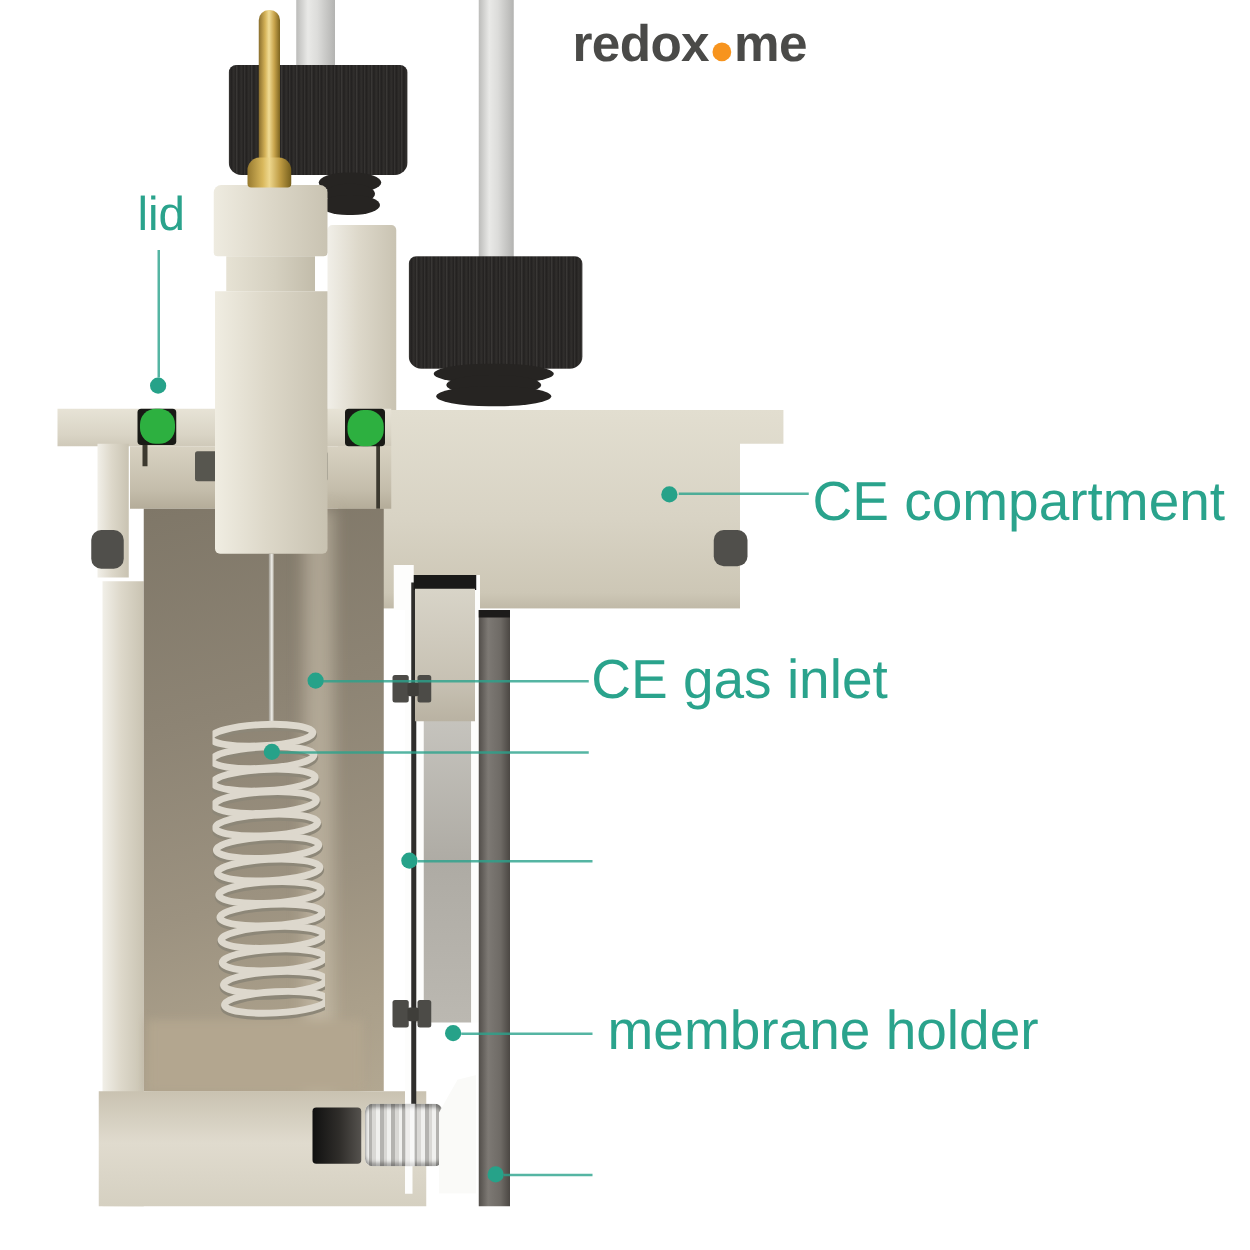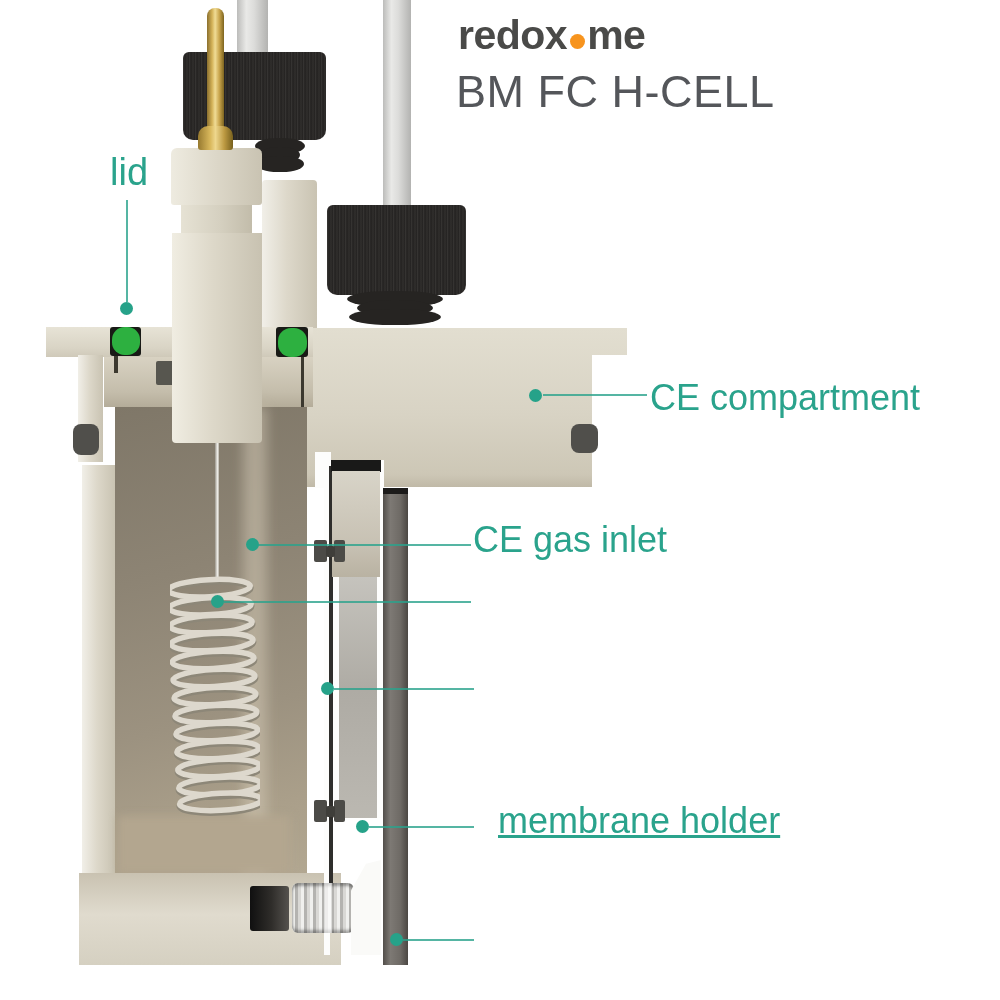--- a/index.html
+++ b/index.html
@@ -10,21 +10,21 @@
   
   .tube{background:linear-gradient(90deg,#bcbcba 0%,#e9e9e7 30%,#dcdcda 55%,#b3b3b1 100%);}
   .cap{background:#2a2827 repeating-linear-gradient(90deg,#3b3937 0px,#232120 2px,#312f2d 4px,#232120 6px);
        border-radius:6px 6px 10px 10px;}
   .bellows i{display:block;height:16px;background:#262422;border-radius:50%/55%;}
   .bellows i:nth-child(1){width:100%;}
   .bellows i:nth-child(2){width:80%;margin:-7px auto 0;}
   .bellows i:nth-child(3){width:96%;margin:-7px auto 0;}
   .cream{background:linear-gradient(180deg,#e7e3d6 0%,#d9d4c5 70%,#cfc9b9 100%);}
   .cream-v{background:linear-gradient(90deg,#f1efe8 0%,#ddd8ca 45%,#c9c3b2 100%);}
-  .lbl{position:absolute;color:#2aa38c;font-size:36px;line-height:1.05;white-space:nowrap;}
+  .lbl{position:absolute;color:#2aa38c;font-size:44px;line-height:1.05;white-space:nowrap;}
   .lead{position:absolute;height:2px;background:rgba(42,163,140,.8);}
   .ldot{position:absolute;width:13px;height:13px;border-radius:50%;background:#26a289;}
   .darknub{position:absolute;background:#504f4b;border-radius:8px;}
   .clipblk{position:absolute;background:#4c4b47;border-radius:2px;}
   .whiteband{position:absolute;background:#fdfdfc;}
 </style>
 </head>
 <body>
 
 <div class="stage">
@@ -133,21 +133,20 @@
       <use href="#coil" y="174"></use>
         <use href="#coil" y="192"></use>
         <use href="#coil" y="210"></use>
       <use href="#coil" y="226"></use>
     </g>
   </svg>
 
   <div class="abs" style="left:458px;top:12px;font-weight:700;font-size:41px;color:#4a4a48;letter-spacing:-0.5px;">
     <span>redox</span><span style="display:inline-block;width:15px;height:15px;border-radius:50%;background:#f7941e;margin:0 2px 0 3px;"></span><span>me</span>
   </div>
-  <div class="abs" style="left:456px;top:66px;font-size:45px;color:#54565a;letter-spacing:0.5px;">BM FC H-CELL</div>
 
   <div class="lbl" style="left:110px;top:153px;font-size:38px;">lid</div>
   <div class="lead" style="left:126px;top:200px;width:2px;height:102px;"></div>
   <div class="ldot" style="left:120px;top:302px;"></div>
 
   <div class="ldot" style="left:529px;top:389px;"></div>
   <div class="lead" style="left:543px;top:394px;width:104px;"></div>
   <div class="lbl" style="left:650px;top:379px;">CE compartment</div>
 
   <div class="ldot" style="left:246px;top:538px;"></div>
@@ -155,18 +154,18 @@
   <div class="lbl" style="left:473px;top:521px;">CE gas inlet</div>
 
   <div class="ldot" style="left:211px;top:595px;"></div>
   <div class="lead" style="left:224px;top:601px;width:247px;"></div>
 
   <div class="ldot" style="left:321px;top:682px;"></div>
   <div class="lead" style="left:334px;top:688px;width:140px;"></div>
 
   <div class="ldot" style="left:356px;top:820px;"></div>
   <div class="lead" style="left:369px;top:826px;width:105px;"></div>
-  <div class="lbl" style="left:498px;top:802px;text-decoration:underline;">membrane holder</div>
+  <div class="lbl" style="left:486px;top:802px;">membrane holder</div>
 
   <div class="ldot" style="left:390px;top:933px;"></div>
   <div class="lead" style="left:403px;top:939px;width:71px;"></div>
 
 </div>
 
 </body></html>

